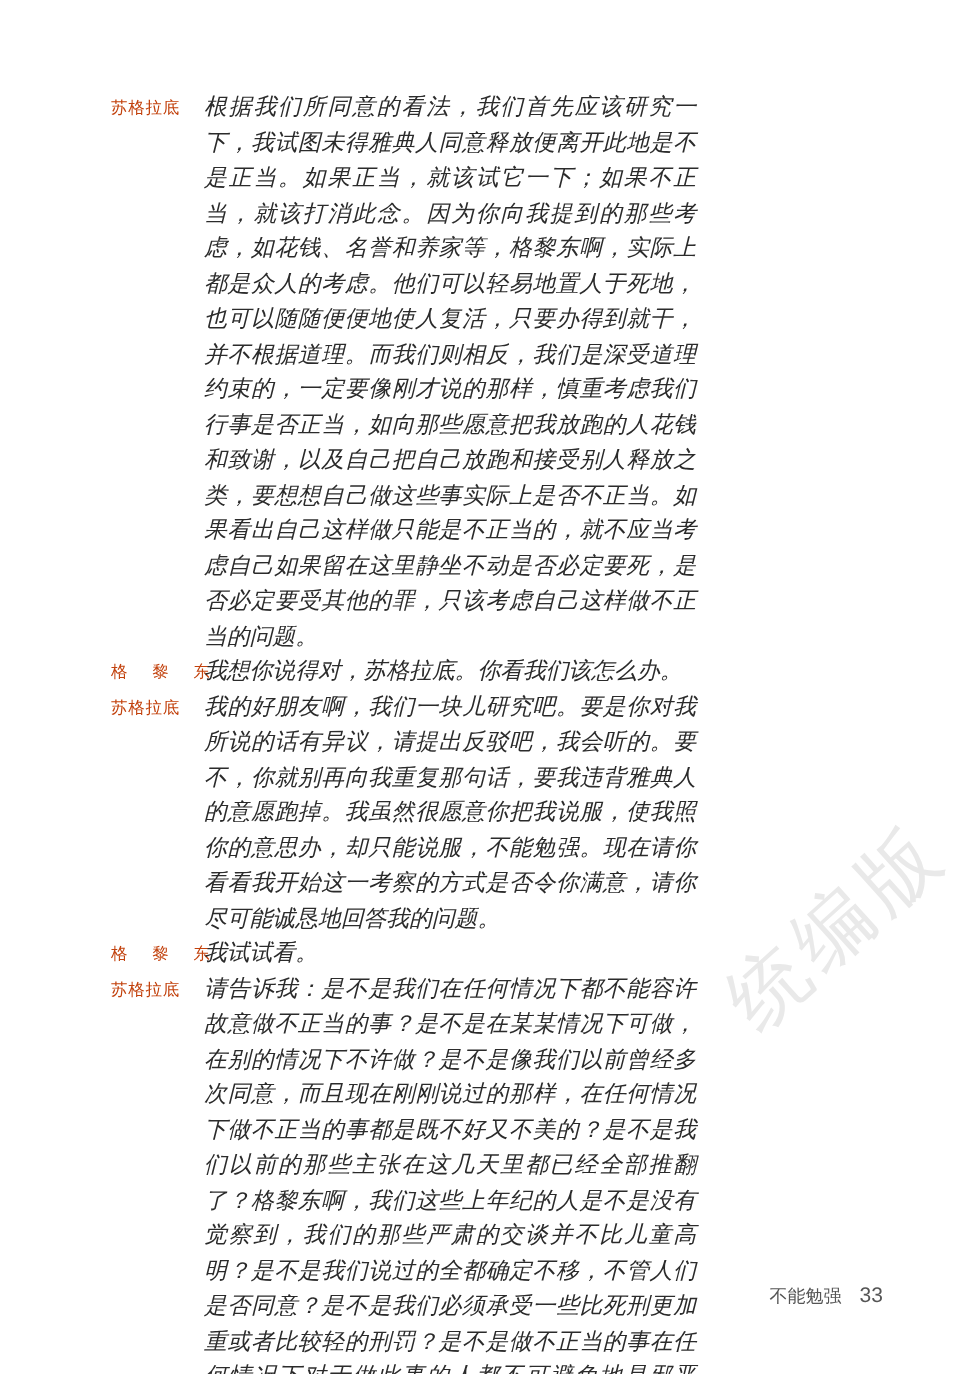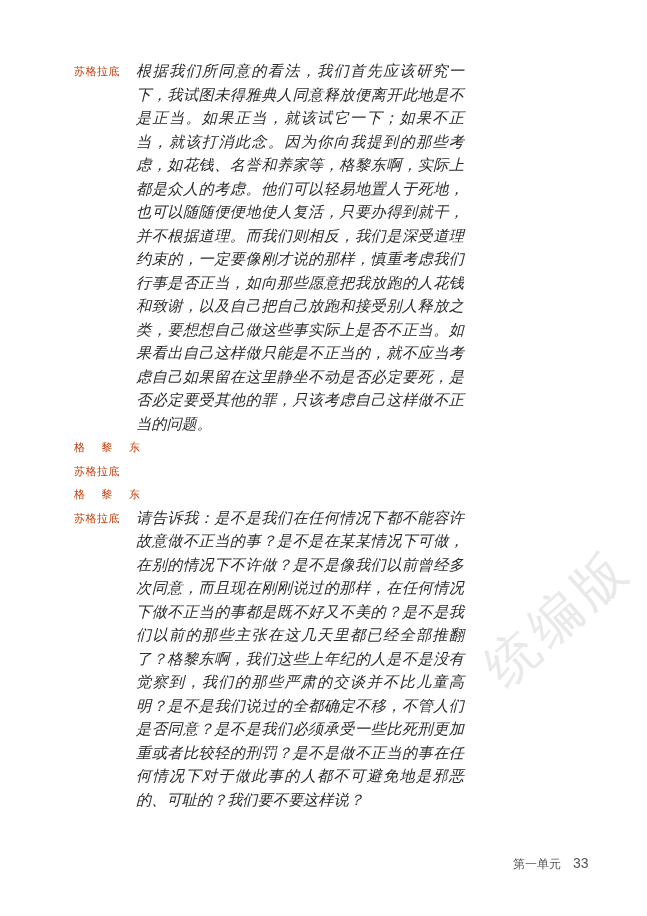--- a/index.html
+++ b/index.html
@@ -93,37 +93,40 @@
 
   <div class="dialogue">
 
     <div class="turn">
       <div class="speaker">苏格拉底</div>
       <div class="speech">根据我们所同意的看法，我们首先应该研究一下，我试图未得雅典人同意释放便离开此地是不是正当。如果正当，就该试它一下；如果不正当，就该打消此念。因为你向我提到的那些考虑，如花钱、名誉和养家等，格黎东啊，实际上都是众人的考虑。他们可以轻易地置人于死地，也可以随随便便地使人复活，只要办得到就干，并不根据道理。而我们则相反，我们是深受道理约束的，一定要像刚才说的那样，慎重考虑我们行事是否正当，如向那些愿意把我放跑的人花钱和致谢，以及自己把自己放跑和接受别人释放之类，要想想自己做这些事实际上是否不正当。如果看出自己这样做只能是不正当的，就不应当考虑自己如果留在这里静坐不动是否必定要死，是否必定要受其他的罪，只该考虑自己这样做不正当的问题。</div>
     </div>
 
     <div class="turn">
       <div class="speaker spaced">格 黎 东</div>
+      <div class="speech">我想你说得对，苏格拉底。你看我们该怎么办。</div>
     </div>
 
     <div class="turn">
       <div class="speaker">苏格拉底</div>
+      <div class="speech">我的好朋友啊，我们一块儿研究吧。要是你对我所说的话有异议，请提出反驳吧，我会听的。要不，你就别再向我重复那句话，要我违背雅典人的意愿跑掉。我虽然很愿意你把我说服，使我照你的意思办，却只能说服，不能勉强。现在请你看看我开始这一考察的方式是否令你满意，请你尽可能诚恳地回答我的问题。</div>
     </div>
 
     <div class="turn">
       <div class="speaker spaced">格 黎 东</div>
+      <div class="speech">我试试看。</div>
     </div>
 
     <div class="turn">
       <div class="speaker">苏格拉底</div>
       <div class="speech">请告诉我：是不是我们在任何情况下都不能容许故意做不正当的事？是不是在某某情况下可做，在别的情况下不许做？是不是像我们以前曾经多次同意，而且现在刚刚说过的那样，在任何情况下做不正当的事都是既不好又不美的？是不是我们以前的那些主张在这几天里都已经全部推翻了？格黎东啊，我们这些上年纪的人是不是没有觉察到，我们的那些严肃的交谈并不比儿童高明？是不是我们说过的全都确定不移，不管人们是否同意？是不是我们必须承受一些比死刑更加重或者比较轻的刑罚？是不是做不正当的事在任何情况下对于做此事的人都不可避免地是邪恶的、可耻的？我们要不要这样说？</div>
     </div>
 
   </div>
 
   <div class="watermark">统编版</div>
 
   <div class="footer">
-    <span class="unit-label">第一单元</span>
+    <span class="unit-label">不能勉强</span>
     <span class="page-number">33</span>
   </div>
 
 </div>
 
 </body></html>

